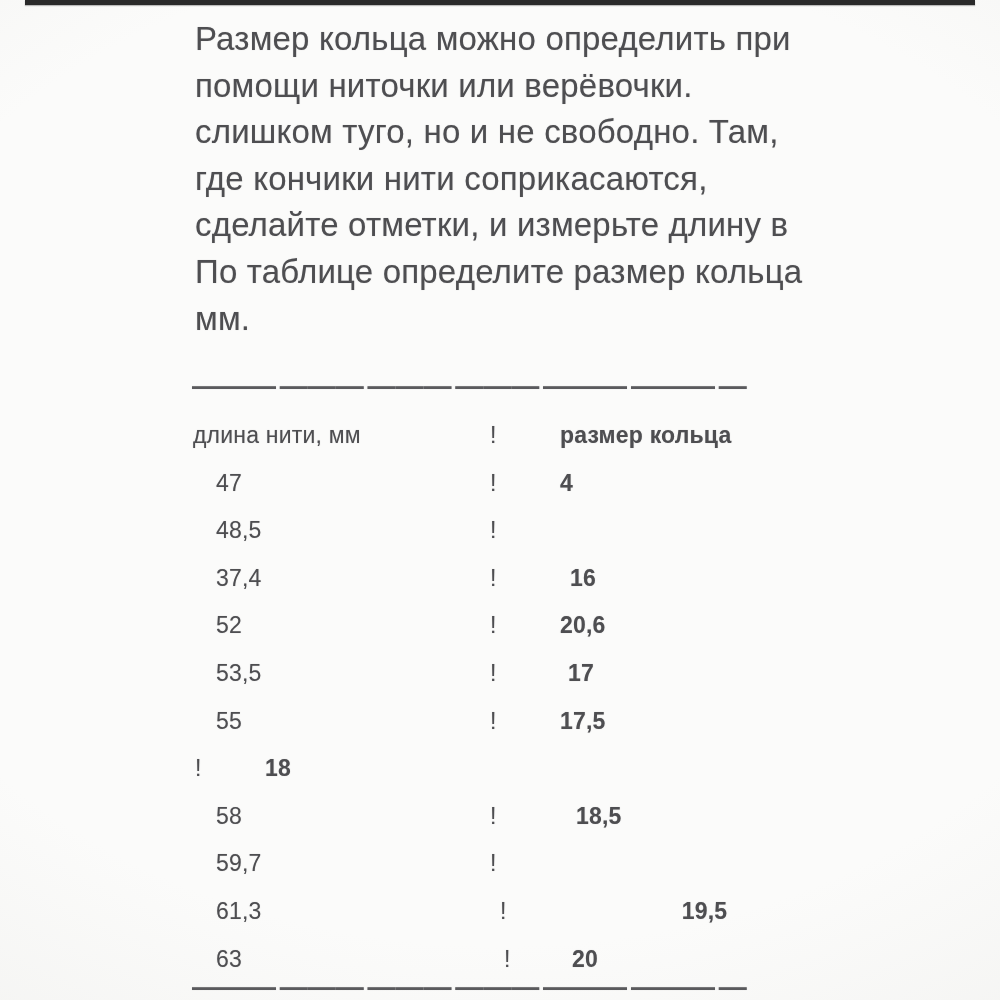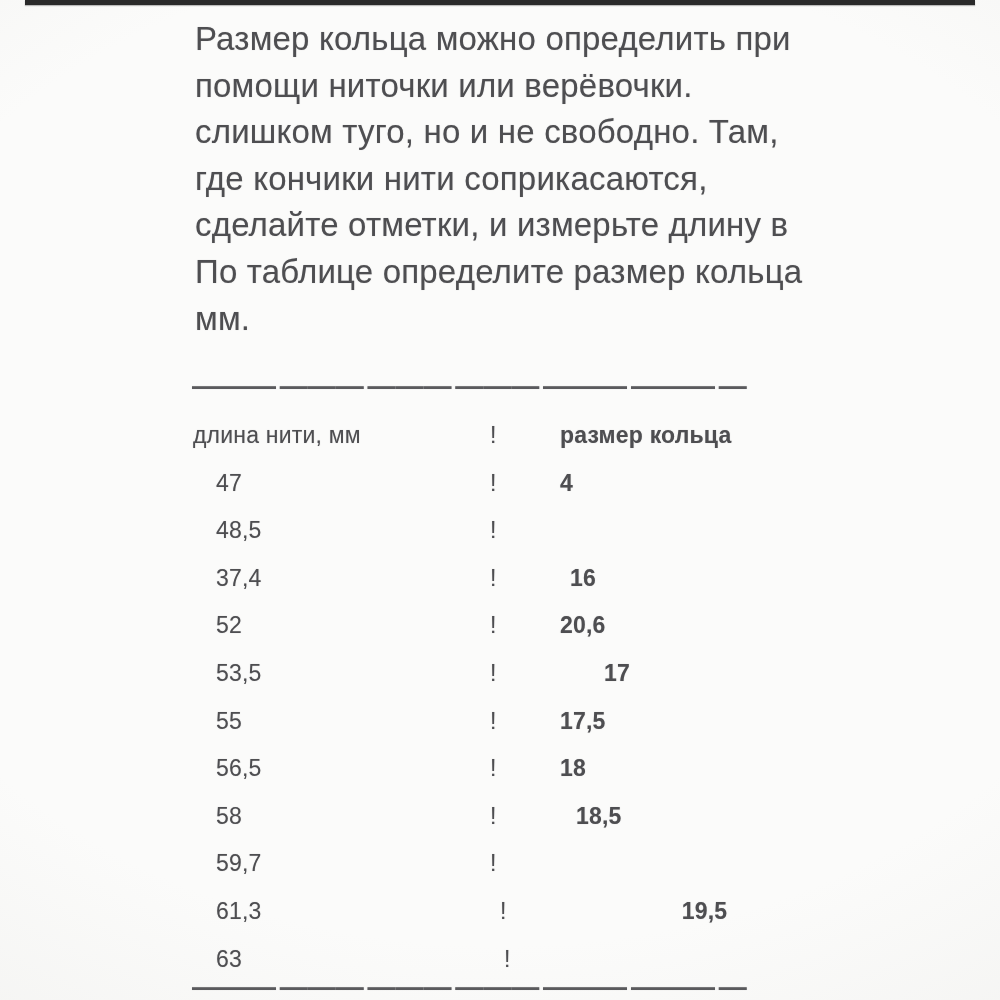--- a/index.html
+++ b/index.html
@@ -64,21 +64,21 @@
     height: 47.6px;
     line-height: 47.6px;
     white-space: nowrap;
   }
   .c1 { width: 295px; box-sizing: border-box; }
   .c2 { width: 72px;  box-sizing: border-box; padding-left: 2px; }
   .c3 { flex: 1;      box-sizing: border-box; font-weight: bold; }
   .rows .c1 { padding-left: 23px; }
   
   .rows .trow:nth-child(3)  .c3 { padding-left: 10px; }
-  .rows .trow:nth-child(5)  .c3 { padding-left: 8px; margin-left: 36px;  }
+  .rows .trow:nth-child(5)  .c3 { padding-left: 8px;  }
   .rows .trow:nth-child(8)  .c3 { padding-left: 16px; }
   .rows .trow:nth-child(10) .c3 { padding-left: 16px; text-align: center; }
   .rows .trow:nth-child(11) .c3 { padding-left: 12px; }
   .rows .trow:nth-child(10) .c2 { padding-left: 12px; }
   .rows .trow:nth-child(11) .c2 { padding-left: 16px; }
 </style>
 </head>
 <body>
 
 <div class="page">
@@ -143,21 +143,20 @@
           <span class="c3">17</span>
         </div>
 
         <div class="trow">
           <span class="c1">55</span>
           <span class="c2">!</span>
           <span class="c3">17,5</span>
         </div>
 
         <div class="trow">
-          <span class="c1">56,5</span>
           <span class="c2">!</span>
           <span class="c3">18</span>
         </div>
 
         <div class="trow">
           <span class="c1">58</span>
           <span class="c2">!</span>
           <span class="c3">18,5</span>
         </div>
 
@@ -168,20 +167,21 @@
 
         <div class="trow">
           <span class="c1">61,3</span>
           <span class="c2">!</span>
           <span class="c3">19,5</span>
         </div>
 
         <div class="trow">
           <span class="c1">63</span>
           <span class="c2">!</span>
+          <span class="c3">20</span>
         </div>
 
     </div>
   </div>
 
   <div class="divider divider-bottom">——— ——— ——— ——— ——— ——— —</div>
 
 </div>
 
 </body></html>

